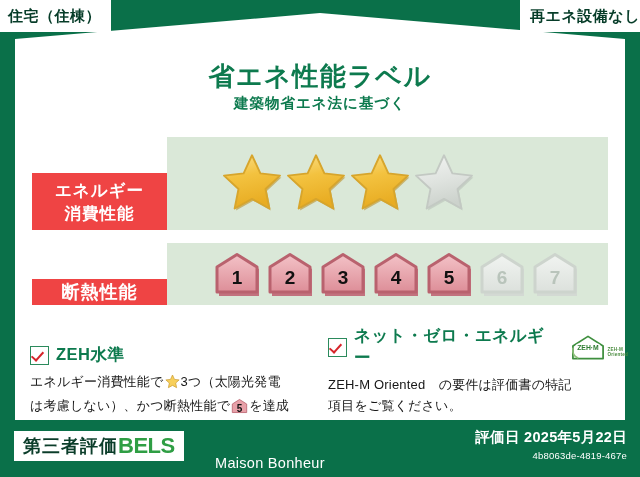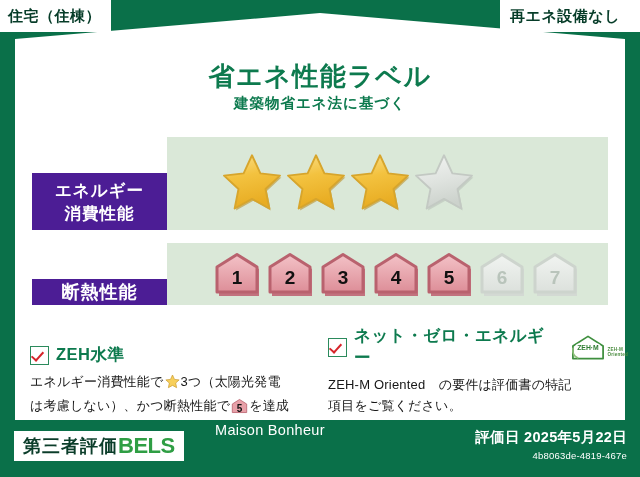--- a/index.html
+++ b/index.html
@@ -17,21 +17,21 @@
 
   
   .corner-tag{
     position:absolute;top:0;background:#ffffff;
     color:#063c28;font-weight:bold;font-size:15px;
     letter-spacing:.5px;
     display:flex;align-items:center;justify-content:center;
     height:32px;
   }
   #tag-left{left:0;padding:0 10px 0 8px;}
-  #tag-right{right:0;padding:0 20px 0 10px;}
+  #tag-right{right:0;padding:0 0 0 10px;}
 
   
   #house-body{
     position:absolute;left:15px;top:13px;
     width:610px;height:407px;
     background:#ffffff;
     clip-path:polygon(0% 6.4%, 50% 0%, 100% 6.4%, 100% 100%, 0% 100%);
   }
   #inner-frame{
     position:absolute;left:14px;top:12px;
@@ -50,21 +50,21 @@
 
   
   .metric-row{
     position:absolute;left:32px;width:576px;
     display:flex;align-items:stretch;
   }
   #row-energy{top:137px;height:93px;}
   #row-insul{top:243px;height:62px;}
 
   .metric-label{
-    background:#4c1d95;color:#ffffff;
+    background:#ef4444;color:#ffffff;
     font-weight:bold;font-size:17px;letter-spacing:1px;
     display:flex;flex-direction:column;align-items:center;justify-content:center;
     line-height:1.35;
     flex:0 0 135px;
     box-sizing:border-box;
     margin-top:36px;
   }
   #row-energy .metric-label{font-size:16.5px;}
   #row-insul .metric-label{font-size:18px;}
 
@@ -136,21 +136,21 @@
     position:absolute;left:14px;top:11px;height:30px;
     background:#ffffff;display:flex;align-items:center;
     padding:0 9px;
   }
   #bels-jp{font-size:18px;font-weight:bold;color:#0b3d2a;letter-spacing:1px;}
   #bels-en{
     font-size:22px;font-weight:bold;color:#2f9e44;
     letter-spacing:-0.5px;font-family:"Liberation Sans",sans-serif;
   }
   #building-name{
-    position:absolute;left:215px;top:2px;
+    position:absolute;left:215px;top:35px;
     color:#ffffff;font-size:14.5px;letter-spacing:.3px;
   }
   #eval-block{
     position:absolute;right:13px;top:8px;text-align:right;color:#ffffff;
   }
   #eval-date{font-size:14.5px;font-weight:bold;letter-spacing:.3px;}
   #eval-id{font-size:9.5px;margin-top:3px;letter-spacing:.2px;}
 </style>
 </head>
 <body>

